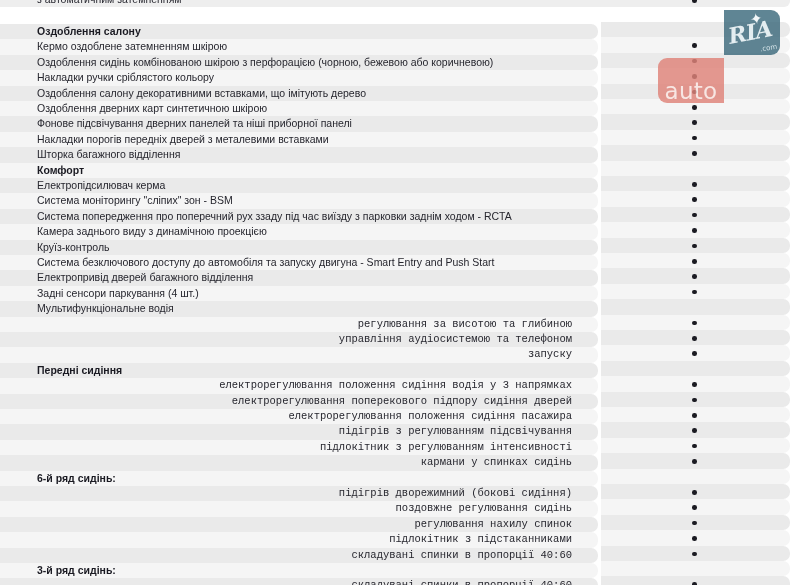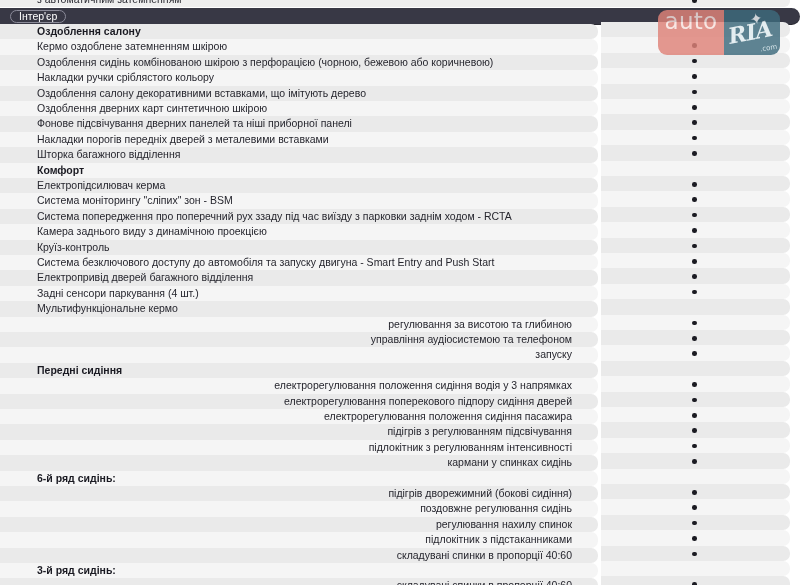--- a/index.html
+++ b/index.html
@@ -57,42 +57,43 @@
   }
   .row.shaded .cell-text,.row.shaded .cell-dot{background:#eaeaea;}
   .row.plain  .cell-text,.row.plain  .cell-dot{background:#f5f5f5;}
 
   .label{
     position:absolute;top:1px;
     font-size:10.5px;color:#26262e;line-height:13px;white-space:nowrap;
   }
   .label.lvl1{left:37px;}
   .label.lvl2{left:37px;font-weight:bold;color:#1a1a22;}
-  .label.sub{right:26px;text-align:left;}
+  .label.sub{right:26px;text-align:left;font-family:Liberation Mono, monospace;}
 
   .dot{
     position:absolute;left:91px;top:6px;
     width:4.6px;height:4.6px;border-radius:50%;
     background:#1b1b22;
   }
 
   
   .watermark{
     position:absolute;left:658px;top:10px;
     width:122px;height:45px;
     opacity:.82;
     display:flex;
     pointer-events:none;
   }
   .wm-auto{
     width:66px;height:45px;
     background:#e08379;
     border-radius:9px 0 0 9px;
-    display:flex;align-items:flex-start;justify-content:center;
+    display:flex;align-items:flex-end;justify-content:center;
     position:relative;
+    margin-top:48px;
   }
   .wm-auto span{
     font-size:23px;color:#fbe6e2;font-family:"DejaVu Sans",sans-serif;
     letter-spacing:.3px;line-height:1;
   }
   .wm-ria{
     width:56px;height:45px;
     background:#3d6b7d;
     border-radius:0 9px 9px 0;
     position:relative;overflow:hidden;
@@ -120,25 +121,20 @@
 </head>
 <body>
 
 <div id="sheet">
 
   <div class="clipped-row">
     <div class="txt">з автоматичним затемненням</div>
   </div>
   <div class="dot" style="left:692px;top:-2px;"></div>
 
-  <div class="section-bar" id="sec-bar" style="top:8px;">
-    <div class="pill">
-      <span>Інтер'єр</span>
-    </div>
-  </div>
 
   <div id="rows-host">
       <div class="row shaded" style="top: 22px;">
         <div class="cell-text">
           <div class="label lvl2">Оздоблення салону</div>
         </div>
         <div class="cell-dot"></div>
       </div>
       <div class="row plain" style="top: 37.4px;">
         <div class="cell-text">
@@ -269,21 +265,21 @@
       <div class="row plain" style="top: 283.8px;">
         <div class="cell-text">
           <div class="label lvl1">Задні сенсори паркування (4 шт.)</div>
         </div>
         <div class="cell-dot">
           <div class="dot"></div>
         </div>
       </div>
       <div class="row shaded" style="top: 299.2px;">
         <div class="cell-text">
-          <div class="label lvl1">Мультифункціональне кермо</div>
+          <div class="label lvl1">Мультифункціональне водія</div>
         </div>
         <div class="cell-dot"></div>
       </div>
       <div class="row plain" style="top: 314.6px;">
         <div class="cell-text">
           <div class="label sub">регулювання за висотою та глибиною</div>
         </div>
         <div class="cell-dot">
           <div class="dot"></div>
         </div>

